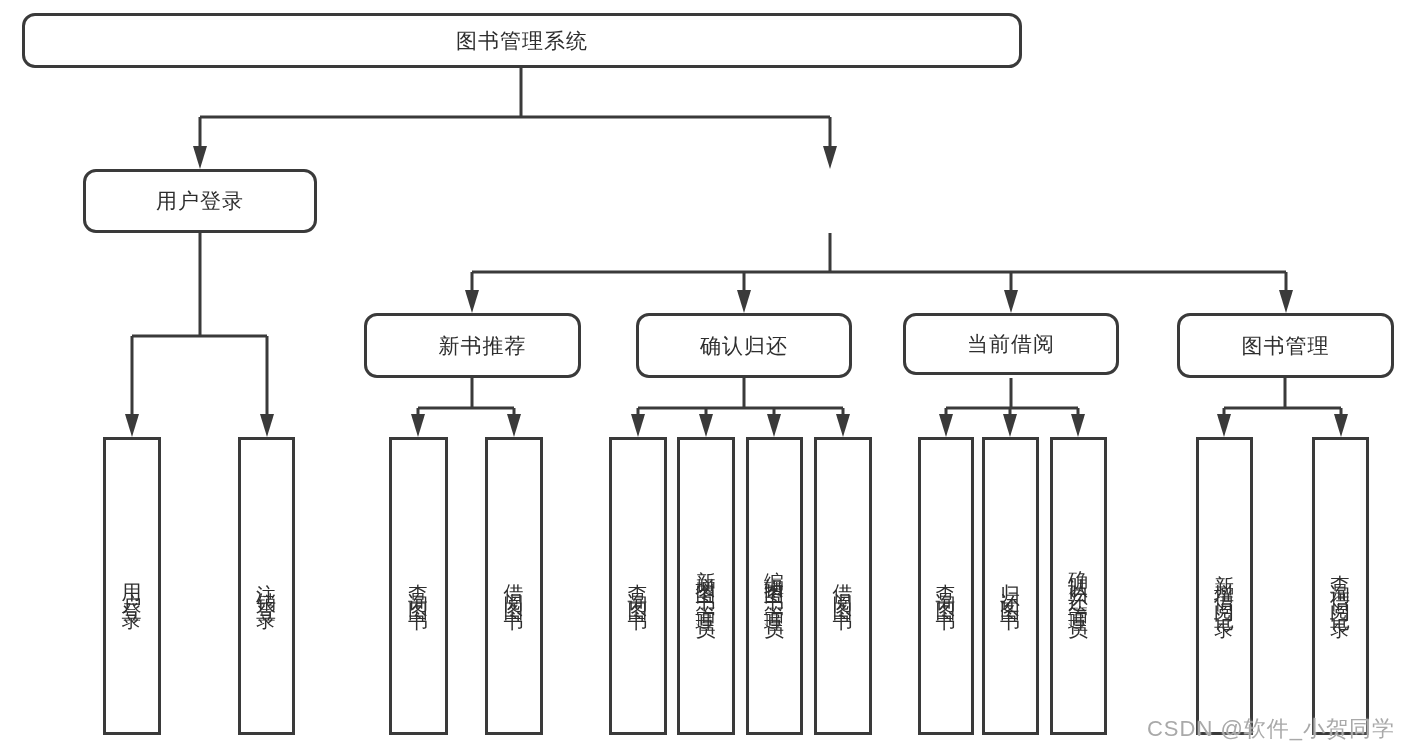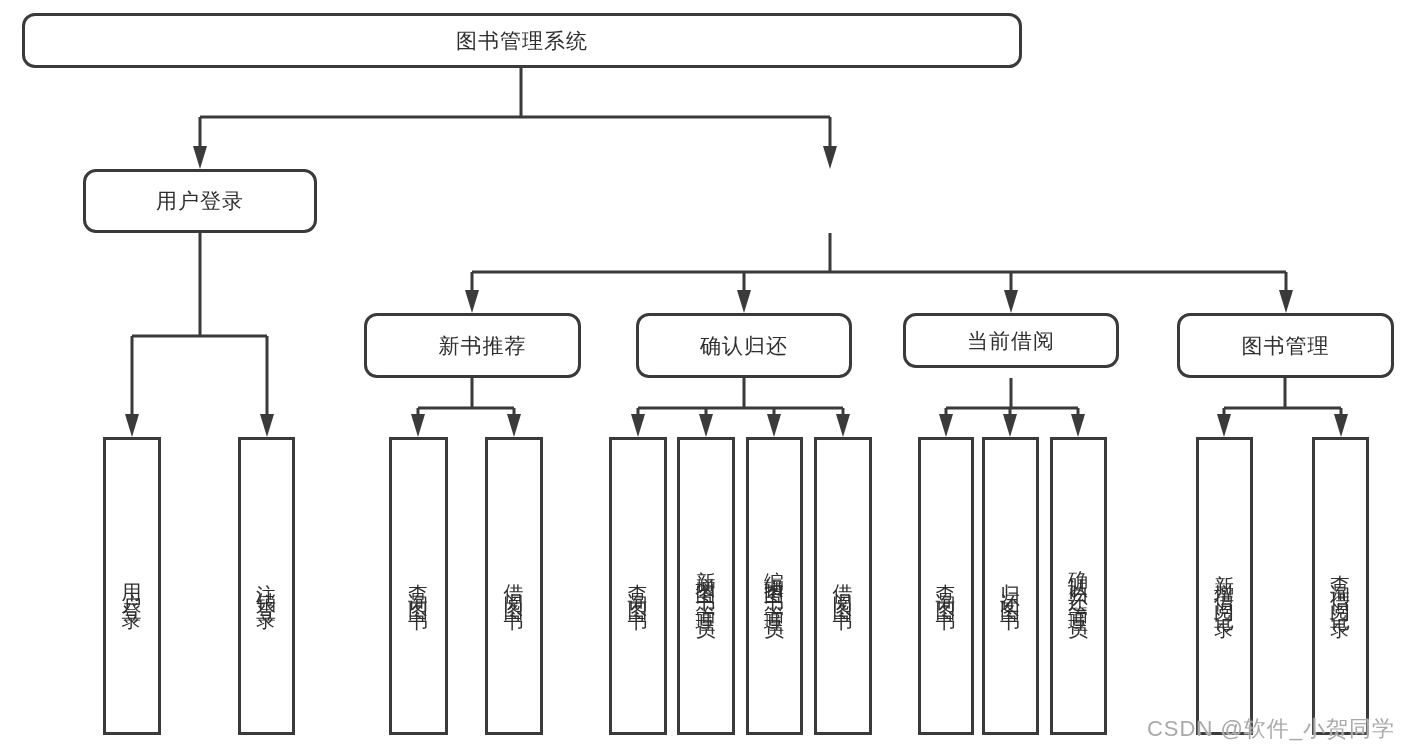--- a/index.html
+++ b/index.html
@@ -88,21 +88,21 @@
       <polygon points="1334,414 1348,414 1341,437"></polygon>
     </g>
   </svg>
 
   <div class="node hnode" style="left:22px;top:13px;width:1000px;height:55px;">图书管理系统</div>
 
   <div class="node hnode" style="left:83px;top:169px;width:234px;height:64px;">用户登录</div>
 
   <div class="node hnode" style="left:364px;top:313px;width:217px;height:65px;padding-left:20px;">新书推荐</div>
   <div class="node hnode" style="left:636px;top:313px;width:216px;height:65px;">确认归还</div>
-  <div class="node hnode" style="left:903px;top:313px;width:216px;height:55px;">当前借阅</div>
+  <div class="node hnode" style="left:903px;top:313px;width:216px;height:62px;">当前借阅</div>
   <div class="node hnode" style="left:1177px;top:313px;width:217px;height:65px;">图书管理</div>
 
   <div class="node leaf" style="left:103px;top:437px;width:58px;height:298px;">用户登录</div>
   <div class="node leaf" style="left:238px;top:437px;width:57px;height:298px;">注销登录</div>
 
   <div class="node leaf" style="left:389px;top:437px;width:59px;height:298px;">查询图书</div>
   <div class="node leaf" style="left:485px;top:437px;width:58px;height:298px;">借阅图书</div>
 
   <div class="node leaf" style="left:609px;top:437px;width:58px;height:298px;">查询图书</div>
   <div class="node leaf" style="left:677px;top:437px;width:58px;height:298px;letter-spacing:7px;">新增图书（管理员）</div>

